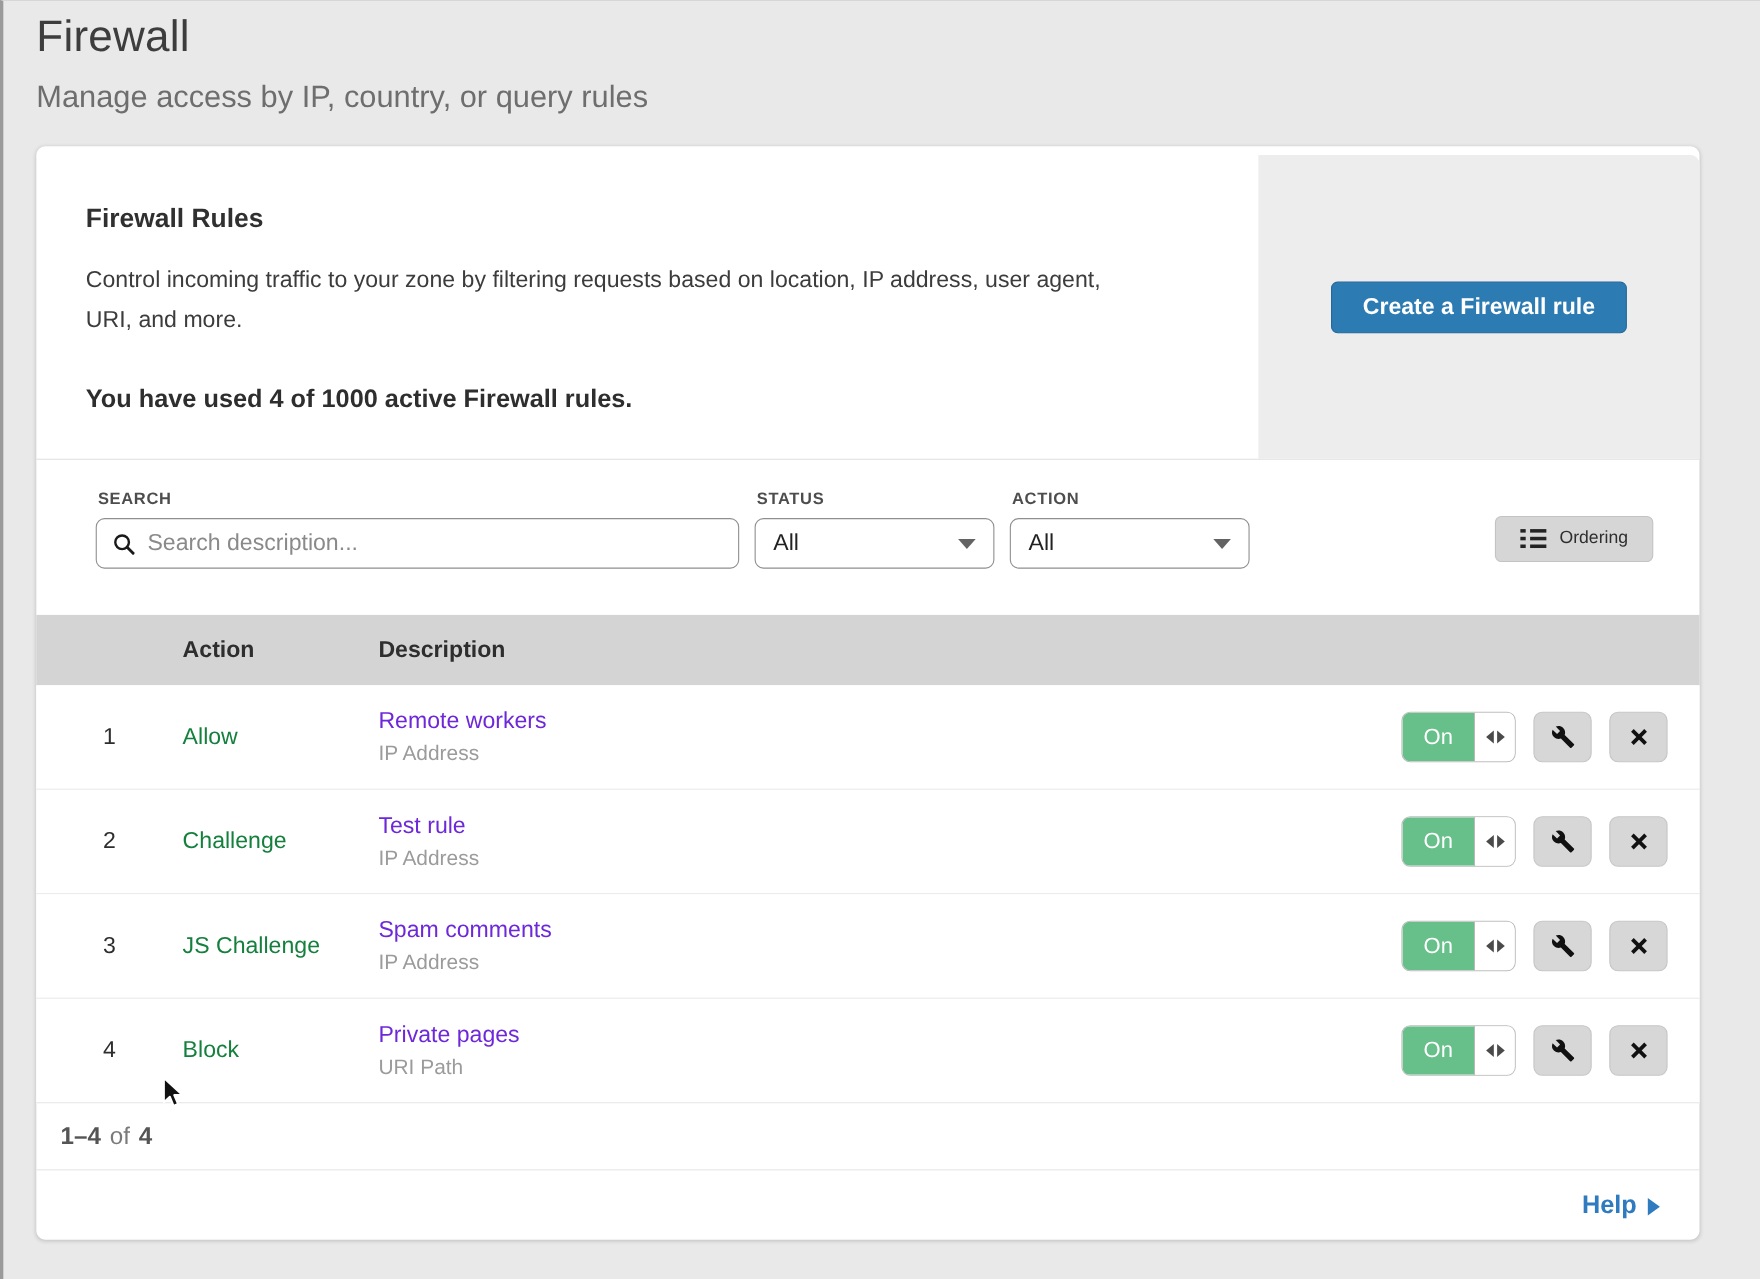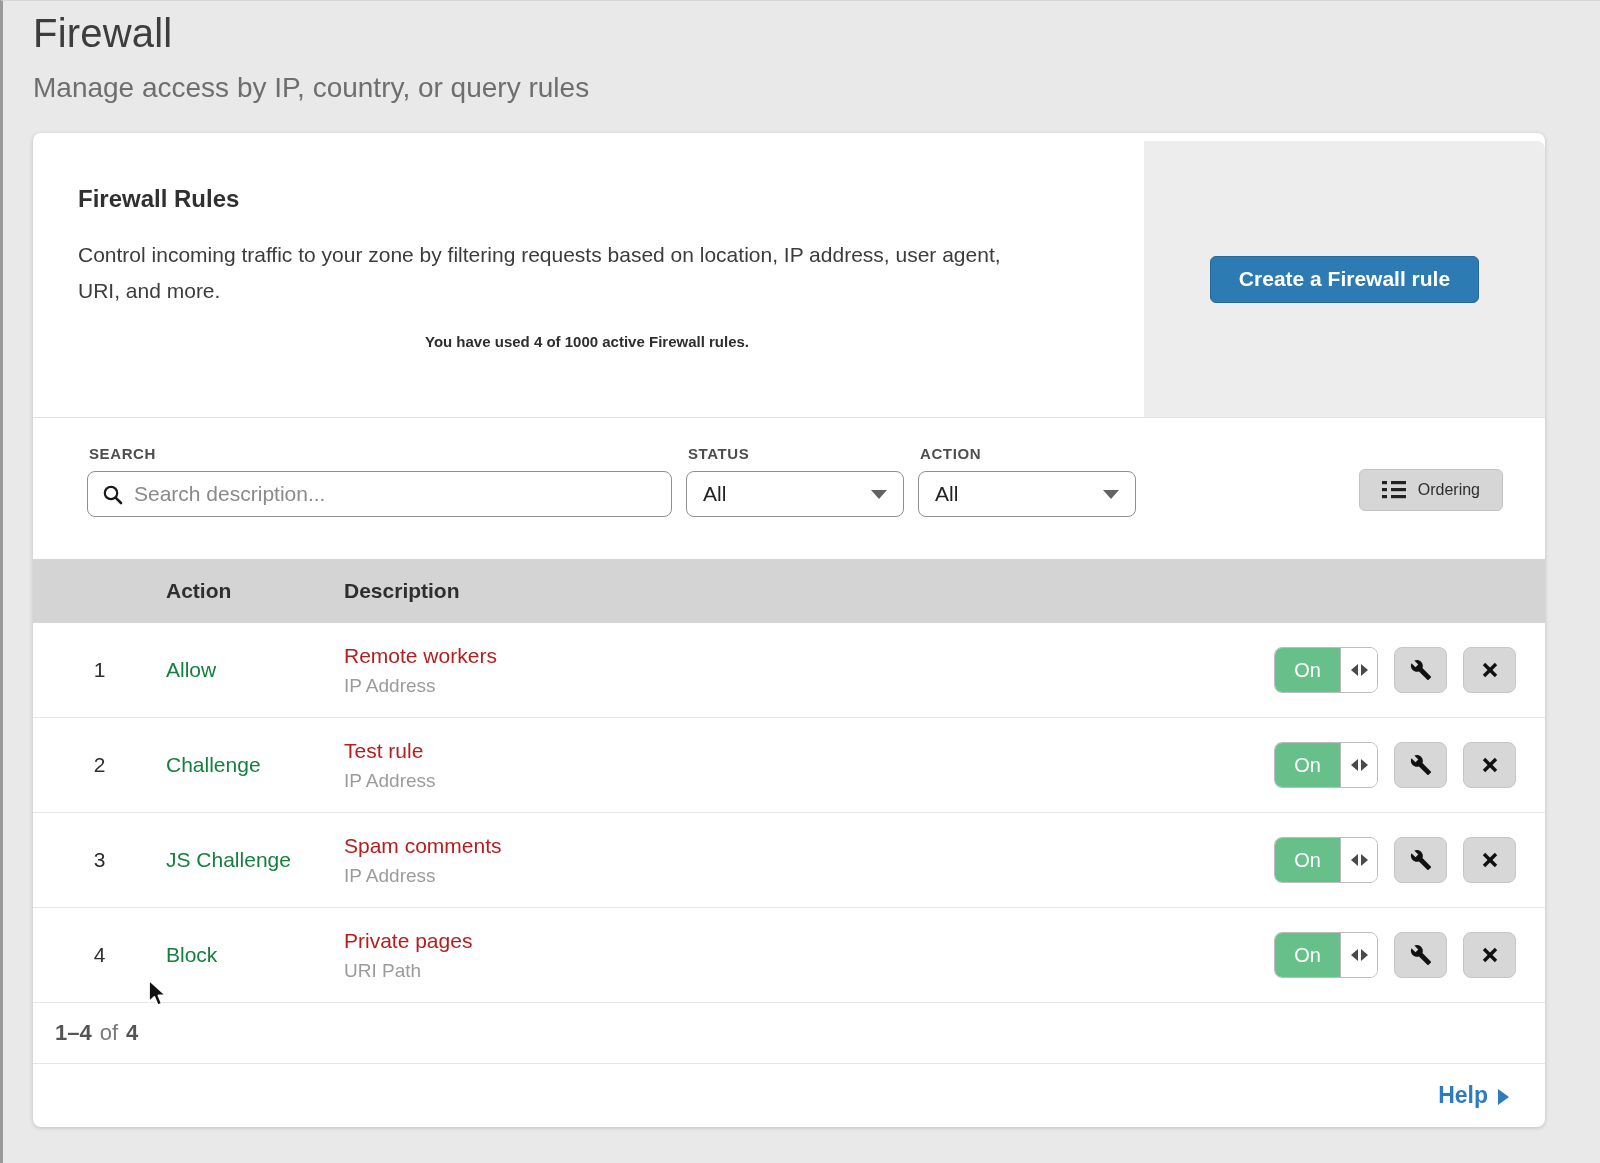--- a/index.html
+++ b/index.html
@@ -28,21 +28,21 @@
     width:1512px;height:994px;
     background:#fff;border-radius:8px;
     box-shadow:0 1px 4px rgba(0,0,0,.18);
     display:flex;flex-direction:column;
   }
   
   .panel-header{height:285px;display:flex;border-bottom:1px solid #e2e2e2;flex:none;}
   .header-left{flex:1;padding:52px 40px 0 45px;}
   .card-title{font-size:24px;font-weight:700;color:#303030;}
   .card-desc{margin-top:24px;font-size:21px;line-height:36px;color:#3c3c3c;max-width:950px;}
-  .card-usage{margin-top:24px;font-size:15px;font-weight:700;color:#2e2e2e;text-align:center;}
+  .card-usage{margin-top:40px;font-size:23px;font-weight:700;color:#2e2e2e;}
   .header-right{
     width:401px;flex:none;background:#ededed;
     margin:8px 0 0 8px;border-top-right-radius:8px;
     display:flex;align-items:center;justify-content:center;
   }
   .create-btn{
     background:var(--primary-blue);color:#fff;border:1px solid #26689a;
     font-family:inherit;font-size:21px;font-weight:700;
     padding:0 28px;height:47px;border-radius:6px;cursor:pointer;
   }
@@ -78,21 +78,21 @@
   }
   
   .thead{height:64px;flex:none;background:#d4d4d4;display:flex;align-items:center;font-size:21px;font-weight:700;color:#2e2e2e;}
   .col-num{width:133px;flex:none;text-align:center;}
   .col-action{width:178px;flex:none;}
   .col-desc{flex:1;}
   .trow{height:95px;flex:none;display:flex;align-items:center;border-bottom:1px solid #e6e6e6;background:#fff;}
   .cell-num{width:133px;flex:none;text-align:center;font-size:21px;color:#2e2e2e;}
   .cell-action{width:178px;flex:none;font-size:21px;color:#15803d;}
   .cell-desc{flex:1;}
-  .desc-title{font-size:21px;color:#b91c1c;}
+  .desc-title{font-size:21px;color:#6d28d9;}
   .desc-sub{margin-top:7px;font-size:19px;color:#9b9b9b;}
   .cell-controls{flex:none;display:flex;align-items:center;gap:16px;padding-right:29px;}
   .toggle{width:104px;height:46px;display:flex;border-radius:8px;overflow:hidden;border:1px solid #bdbdbd;cursor:pointer;}
   .toggle-on{
     width:66px;background:var(--toggle-green);color:#fff;font-size:20px;font-weight:500;
     display:flex;align-items:center;justify-content:center;border-right:1px solid #b9b9b9;
   }
   .toggle-handle{flex:1;background:#fff;display:flex;align-items:center;justify-content:center;gap:3px;}
   .tri-left{width:0;height:0;border-top:6px solid transparent;border-bottom:6px solid transparent;border-right:7px solid #4a4a4a;}
   .tri-right{width:0;height:0;border-top:6px solid transparent;border-bottom:6px solid transparent;border-left:7px solid #4a4a4a;}

